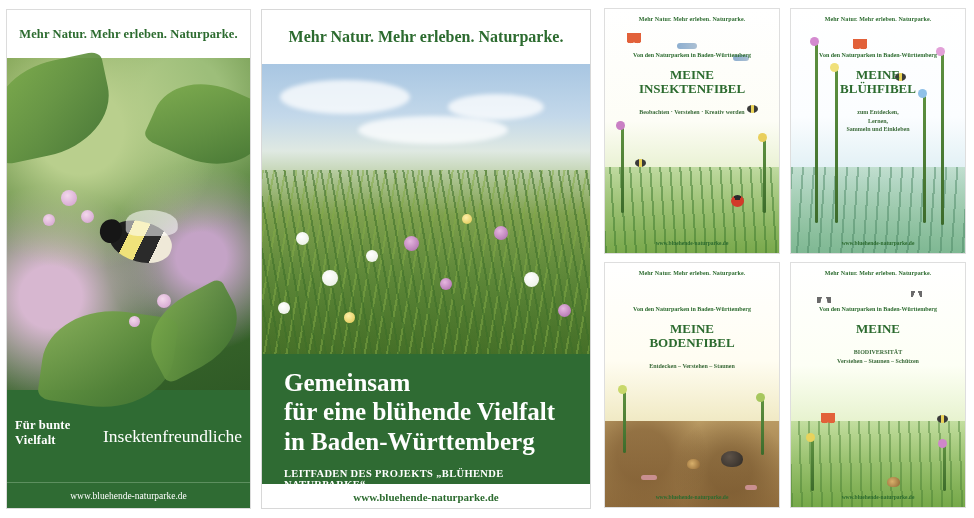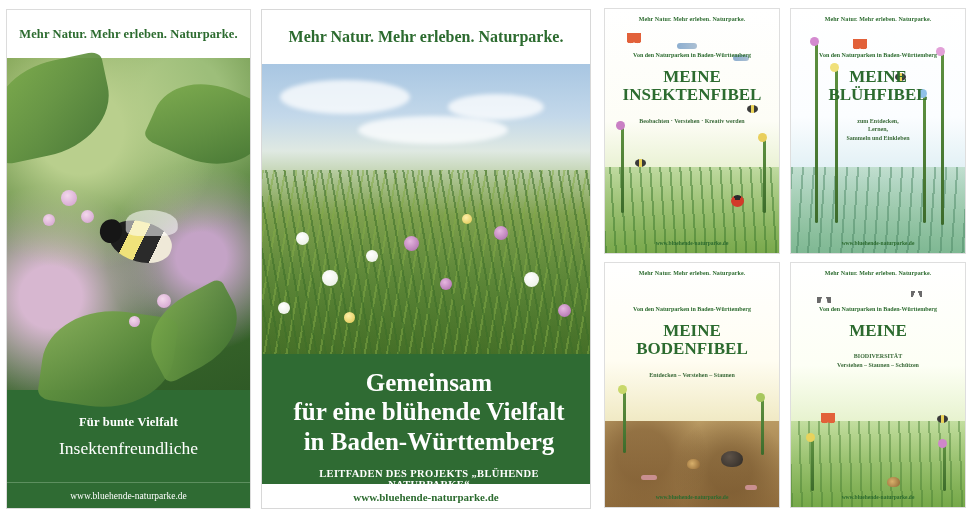--- a/index.html
+++ b/index.html
@@ -77,21 +77,21 @@
     border-radius: 50%; background: #161616;
   }
   .bee .wing {
     position: absolute; left: 22px; top: 0px; width: 52px; height: 26px;
     border-radius: 60% 70% 40% 30%;
     background: rgba(255,255,255,.55);
     transform: rotate(-16deg);
   }
   .bl-title {
     height: 92px; background: #2f6b33; color: #ffffff;
-    display: flex; flex-direction: column; align-items: center; justify-content: center;
+    display: flex; flex-direction: row; align-items: center; justify-content: center;
     padding: 6px 8px 4px;
   }
   .bl-title .sub { font-size: 12.5px; font-weight: bold; margin-bottom: 8px; letter-spacing: .2px; }
   .bl-title .main { font-size: 17.5px; font-weight: normal; line-height: 1.22; text-align: center; }
   .bl-foot {
     height: 26px; background: #2f6b33; color: #ffffff;
     display: flex; align-items: center; justify-content: center;
     border-top: 1px solid #5d8f5f;
   }
   .bl-foot .url { font-size: 9.5px; }
@@ -122,21 +122,20 @@
       repeating-linear-gradient(100deg, rgba(130,170,70,.5) 0 2px, rgba(130,170,70,0) 2px 11px),
       linear-gradient(180deg, rgba(120,160,70,.2), rgba(60,100,35,.65));
   }
   .bc-photo .blossom { position: absolute; border-radius: 50%; }
   .bc-photo .bw { background: radial-gradient(circle at 40% 35%, #ffffff, #e7eddf); }
   .bc-photo .bp { background: radial-gradient(circle at 40% 35%, #e6b7e0, #a967a8); }
   .bc-photo .by { background: radial-gradient(circle at 40% 35%, #fff0a8, #dcc44e); }
   .bc-title {
     height: 130px; background: #2f6b33; color: #ffffff;
     padding: 14px 16px 6px 22px;
-    text-align: center;
   }
   .bc-title .main { font-size: 25px; font-weight: bold; line-height: 1.17; }
   .bc-title .lead {
     margin-top: 12px; font-size: 10.5px; font-weight: bold; letter-spacing: .35px;
   }
   .bc-foot {
     height: 26px; background: #ffffff;
     display: flex; align-items: center; justify-content: center;
   }
   .bc-foot .url { font-size: 11px; font-weight: bold; color: #2c6b2f; }
@@ -153,21 +152,21 @@
   }
   .fibel .claim {
     margin-top: 7px; font-size: 6px; font-weight: bold; color: #2c6b2f; letter-spacing: .1px;
     z-index: 4;
   }
   .fibel .pub {
     margin-top: 30px; font-size: 6px; font-weight: bold; color: #2c6b2f;
     z-index: 4; text-align: center;
   }
   .fibel .title {
-    margin-top: 10px; font-size: 17px; font-weight: bold; color: #2c6b2f;
+    margin-top: 10px; font-size: 13px; font-weight: bold; color: #2c6b2f;
     line-height: 1.08; text-align: center; z-index: 4;
   }
   .fibel .title .l2 { display: block; }
   .fibel .subtitle {
     margin-top: 12px; font-size: 6px; font-weight: bold; color: #3b6b3a;
     text-align: center; line-height: 1.45; z-index: 4;
   }
   .fibel .url {
     position: absolute; bottom: 7px; left: 0; right: 0; text-align: center;
     font-size: 5.5px; font-weight: bold; color: #2c6b2f; z-index: 4;

